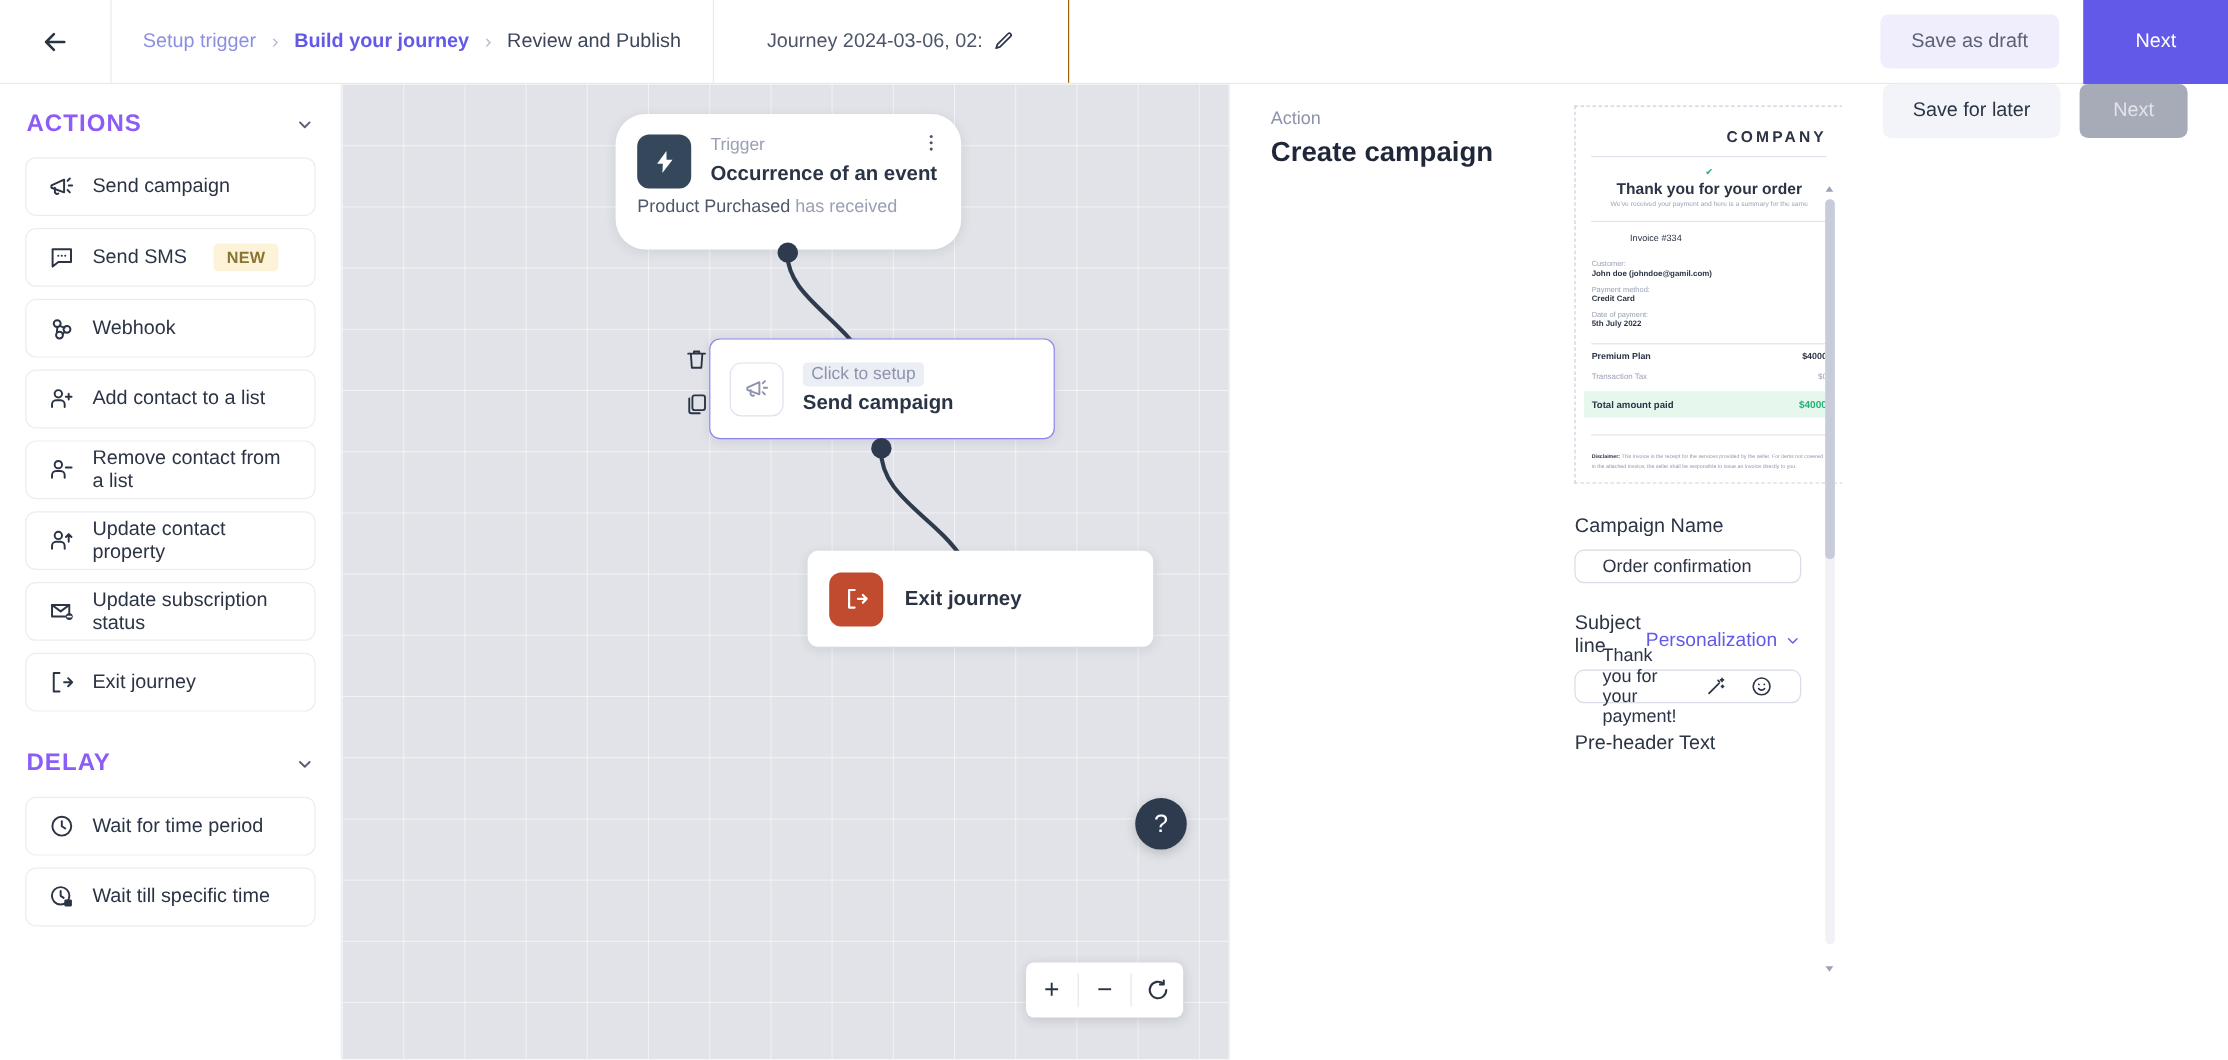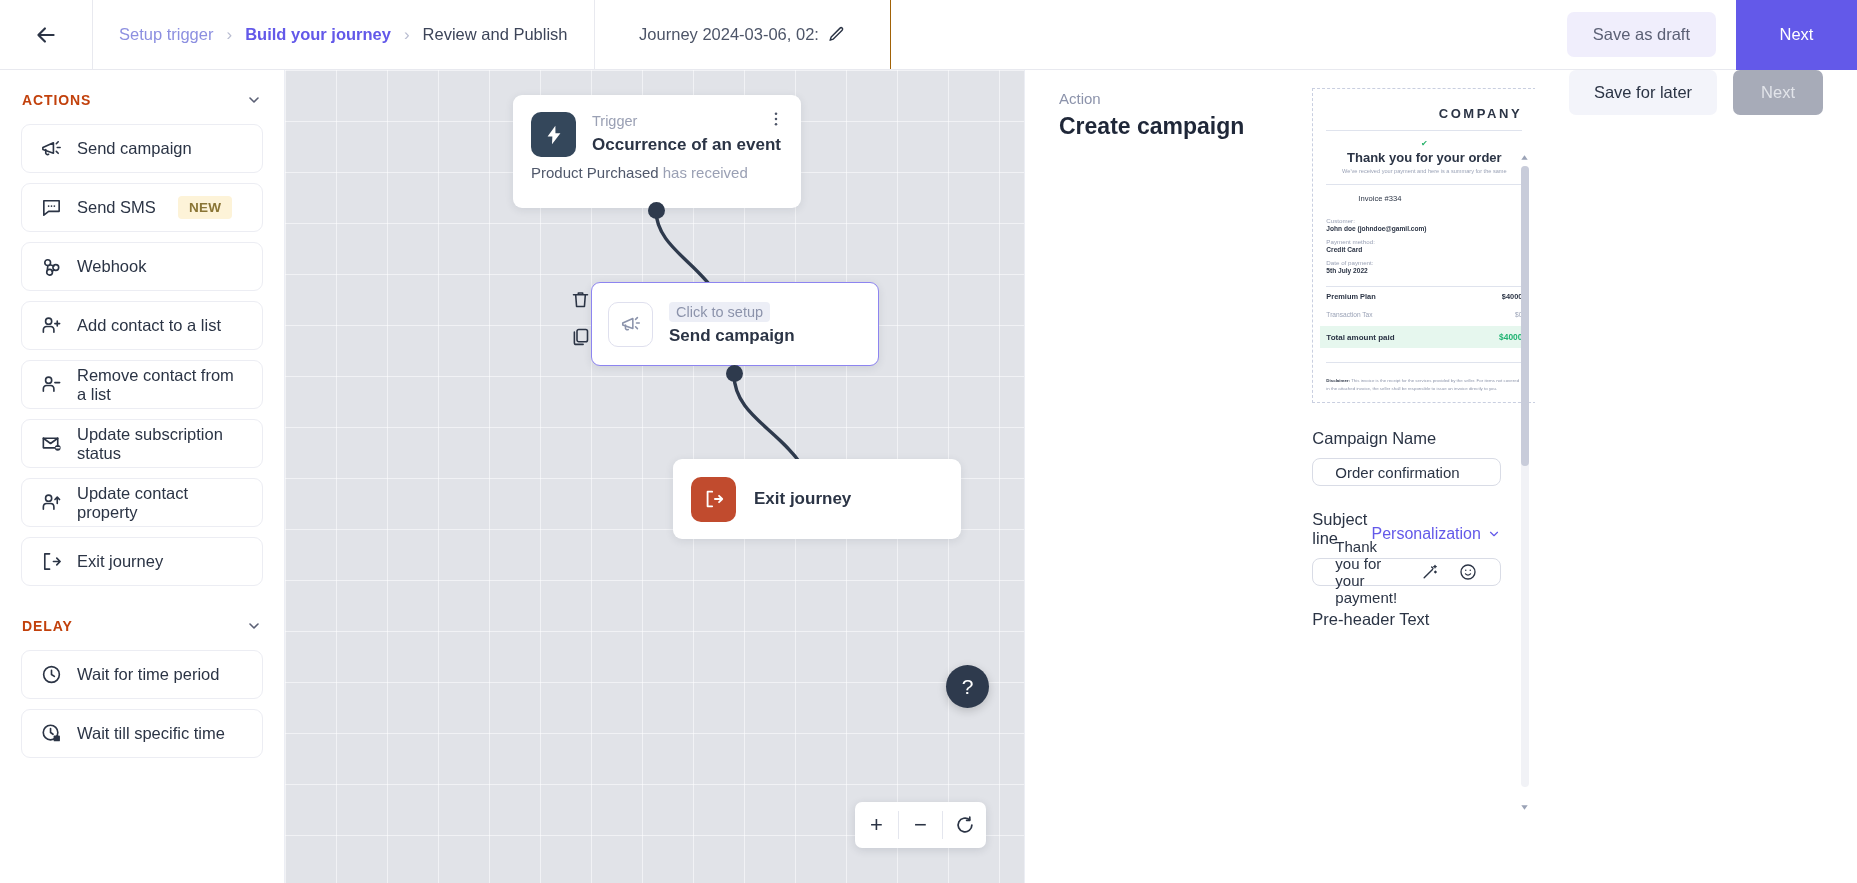--- a/index.html
+++ b/index.html
@@ -64,21 +64,21 @@
   
   .sidebar {
     width: 285px; min-width: 285px; background: #fff; overflow: hidden;
     border-right: 1px solid #eceef4; padding: 0 21px; position: relative;
   }
   .section-head {
     display: flex; align-items: center; justify-content: space-between;
     padding: 22px 1px 16px 1px; cursor: pointer;
   }
   .section-title {
-    font-size: 14px; color: #c2410c; letter-spacing: 0.9px; font-weight: bold;
+    font-size: 20px; color: #8b5cf6; letter-spacing: 0.9px; font-weight: bold;
   }
   .chev { width: 16px; height: 16px; color: #5b6075; }
   .action-item {
     display: flex; align-items: center; gap: 14px;
     border: 1px solid #ecedf3; border-radius: 9px;
     padding: 0 18px; min-height: 49px; margin-bottom: 10px;
     background: #fff; cursor: grab; font-size: 16.5px; color: #2b3445;
   }
   .action-item .ico { width: 23px; height: 23px; flex: 0 0 auto; color: #2b3445; }
   .action-label { line-height: 1.12; }
@@ -91,21 +91,21 @@
   .canvas {
     flex: 1; position: relative; overflow: hidden;
     background-color: #e1e3e8;
     background-image:
       linear-gradient(to right, rgba(255,255,255,.55) 1px, transparent 1px),
       linear-gradient(to bottom, rgba(255,255,255,.55) 1px, transparent 1px);
     background-size: 51px 51px;
   }
   .node { position: absolute; background: #fff; border-radius: 9px; box-shadow: 0 2px 9px rgba(40,48,70,.10); }
 
-  .node-trigger { left: 228px; top: 25px; width: 288px; height: 113px; padding: 17px 18px; }
+  .node-trigger { left: 228px; top: 25px; width: 288px; height: 113px; padding: 17px 18px; border-radius: 25px; }
   .node-row { display: flex; gap: 16px; }
   .sq-icon {
     width: 45px; height: 45px; border-radius: 10px; flex: 0 0 auto;
     display: flex; align-items: center; justify-content: center;
   }
   .sq-dark { background: #34475b; }
   .sq-red  { background: #c14b2e; }
   .node-kicker { font-size: 14.5px; color: #9aa0b4; line-height: 1.35; }
   .node-title { font-size: 17px; font-weight: bold; color: #2b3445; margin-top: 3px; }
   .node-sub { font-size: 15px; color: #50586b; margin-top: 7px; }
@@ -323,35 +323,35 @@
         <svg class="ico" viewBox="0 0 24 24" fill="none" stroke="currentColor" stroke-width="1.7" stroke-linecap="round" stroke-linejoin="round">
           <circle cx="9" cy="7.5" r="3.2"></circle>
             <path d="M3.5 19v-2.4A3.6 3.6 0 0 1 7 13h4a3.6 3.6 0 0 1 3.5 3.6V19"></path>
           <path d="M15.5 10h5"></path>
         </svg>
         <span class="action-label">Remove contact from a list</span>
       </div>
 
       <div class="action-item">
         <svg class="ico" viewBox="0 0 24 24" fill="none" stroke="currentColor" stroke-width="1.7" stroke-linecap="round" stroke-linejoin="round">
+          <circle cx="9" cy="7.5" r="3.2"></circle>
+            <path d="M3.5 19v-2.4A3.6 3.6 0 0 1 7 13h4a3.6 3.6 0 0 1 3.5 3.6V19"></path>
+          <path d="M18 13V6.5M15.6 8.9L18 6.4l2.4 2.5"></path>
+        </svg>
+        <span class="action-label">Update contact property</span>
+      </div>
+
+      <div class="action-item">
+        <svg class="ico" viewBox="0 0 24 24" fill="none" stroke="currentColor" stroke-width="1.7" stroke-linecap="round" stroke-linejoin="round">
           <path d="M3.5 6.5h15v10h-15z"></path>
             <path d="M3.5 6.5l7.5 5.5 7.5-5.5"></path>
           <circle cx="18.5" cy="16.5" r="3" fill="currentColor" stroke="none"></circle>
           <path d="M17 16.5h3" stroke="#fff" stroke-width="1.6"></path>
         </svg>
         <span class="action-label">Update subscription status</span>
-      </div>
-
-      <div class="action-item">
-        <svg class="ico" viewBox="0 0 24 24" fill="none" stroke="currentColor" stroke-width="1.7" stroke-linecap="round" stroke-linejoin="round">
-          <circle cx="9" cy="7.5" r="3.2"></circle>
-            <path d="M3.5 19v-2.4A3.6 3.6 0 0 1 7 13h4a3.6 3.6 0 0 1 3.5 3.6V19"></path>
-          <path d="M18 13V6.5M15.6 8.9L18 6.4l2.4 2.5"></path>
-        </svg>
-        <span class="action-label">Update contact property</span>
       </div>
 
       <div class="action-item">
         <svg class="ico" viewBox="0 0 24 24" fill="none" stroke="currentColor" stroke-width="1.7" stroke-linecap="round" stroke-linejoin="round">
           <path d="M10 4H5v16h5"></path>
             <path d="M14 12h7M17.5 8.5L21 12l-3.5 3.5"></path>
         </svg>
         <span class="action-label">Exit journey</span>
       </div>
 

